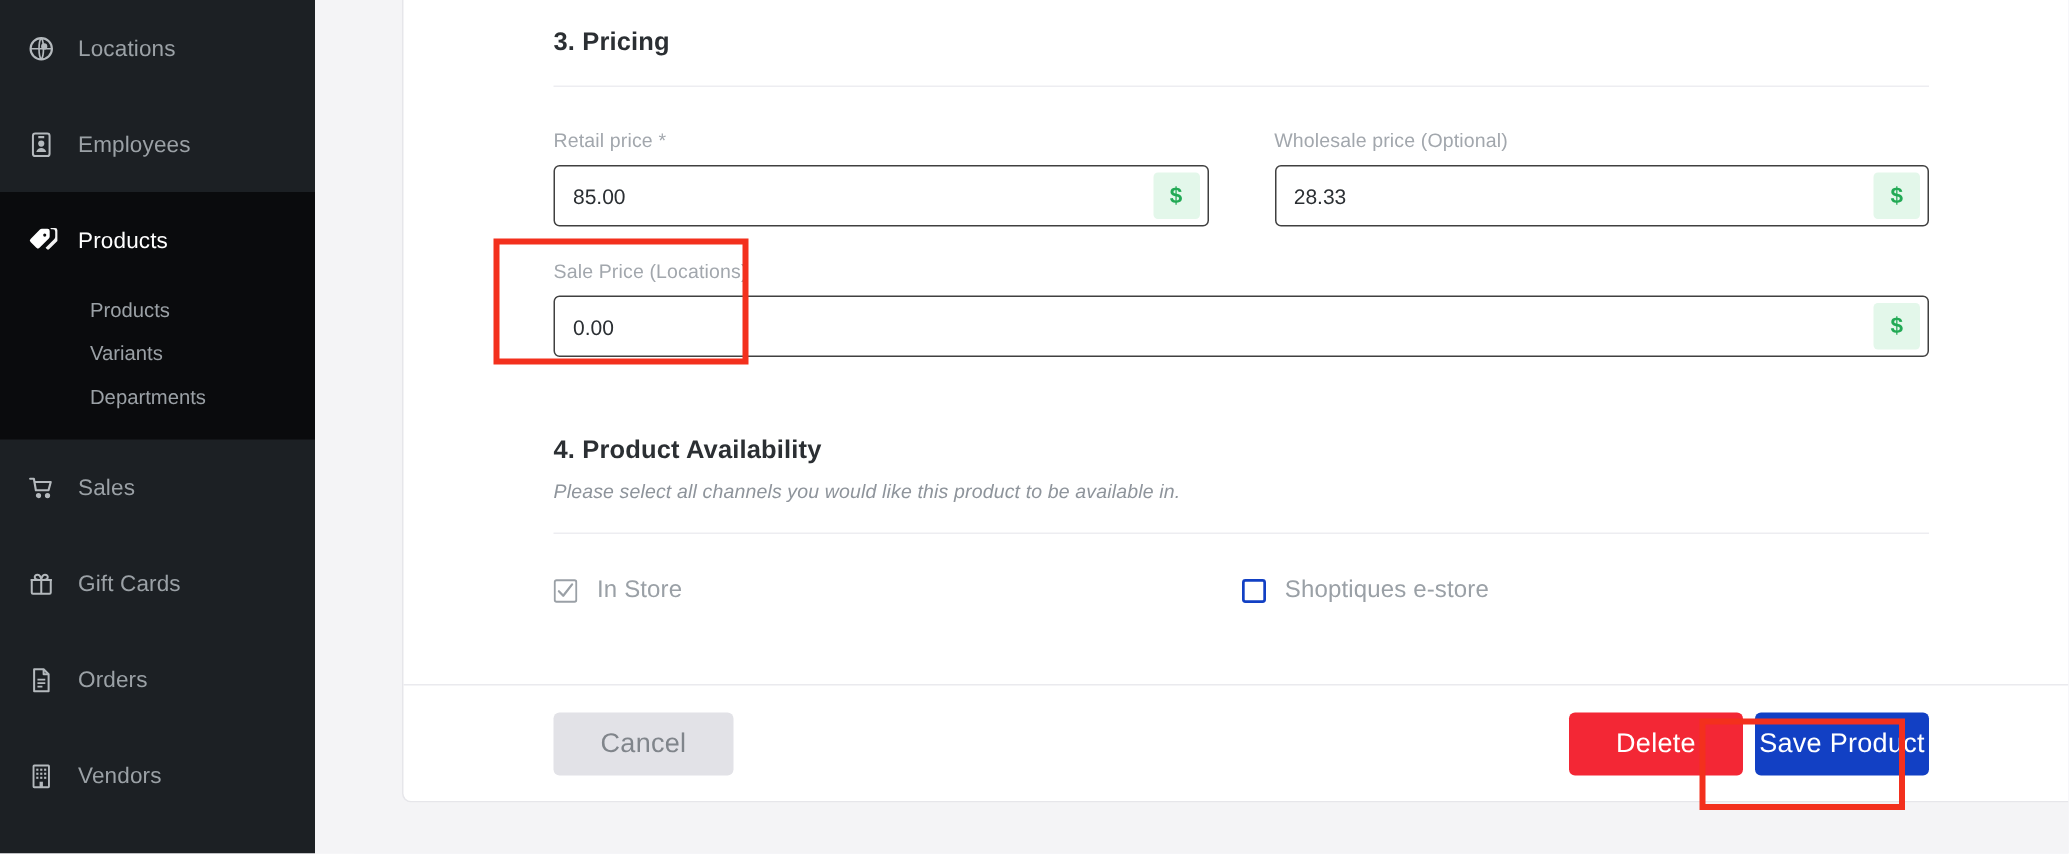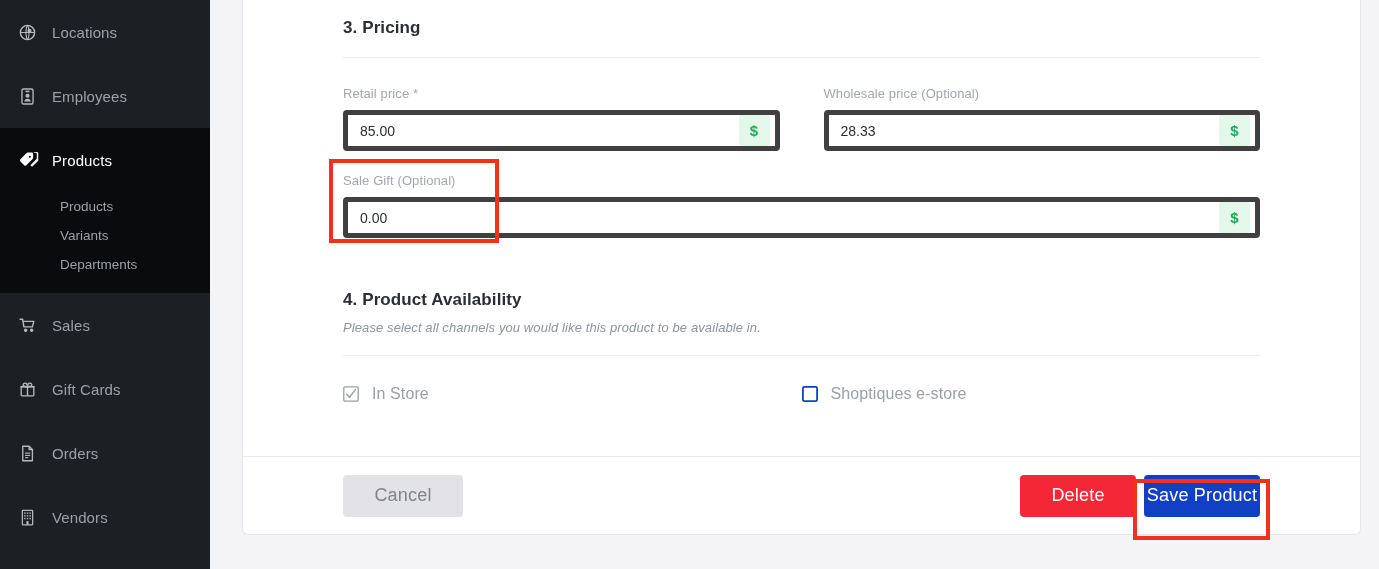--- a/index.html
+++ b/index.html
@@ -55,20 +55,21 @@
     cursor: pointer;
   }
 
   
   .main {
     flex: 1 1 auto;
     height: 569px;
     background: #f4f4f6;
     position: relative;
     overflow: hidden;
+    margin-left: 26px;
   }
 
   .card {
     position: absolute;
     left: 32px;
     top: -40px;
     width: 1119px;
     background: #ffffff;
     border: 1px solid #e6e6ea;
     border-radius: 6px;
@@ -105,21 +106,21 @@
   .field-label {
     font-size: 13px;
     color: #a2a7ad;
     margin-bottom: 9px;
     letter-spacing: .1px;
   }
 
   .input-wrap {
     position: relative;
     height: 41px;
-    border: 5px solid #404040;
+    border: 1px solid #404040;
     border-radius: 4px;
     background: #fff;
     display: flex;
     align-items: center;
   }
   .input-wrap input {
     flex: 1 1 auto;
     height: 39px;
     border: none;
     outline: none;
@@ -347,21 +348,21 @@
             <div class="field-label">Wholesale price (Optional)</div>
             <div class="input-wrap">
               <input type="text" value="28.33" style="">
               <span class="suffix">$</span>
             </div>
           </div>
         </div>
 
         <div class="field-grid" style="margin-top:22px;">
           <div class="field full">
-            <div class="field-label">Sale Gift (Optional)</div>
+            <div class="field-label">Sale Price (Locations)</div>
             <div class="input-wrap">
               <input type="text" value="0.00" style="">
               <span class="suffix">$</span>
             </div>
           </div>
         </div>
 
         <div class="avail-block">
           <h2 class="section-title avail">4. Product Availability</h2>
           <p class="avail-desc">Please select all channels you would like this product to be available in.</p>

